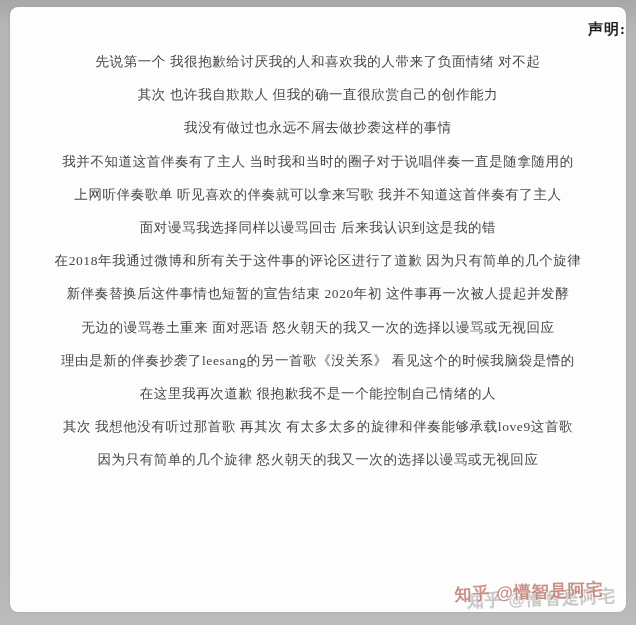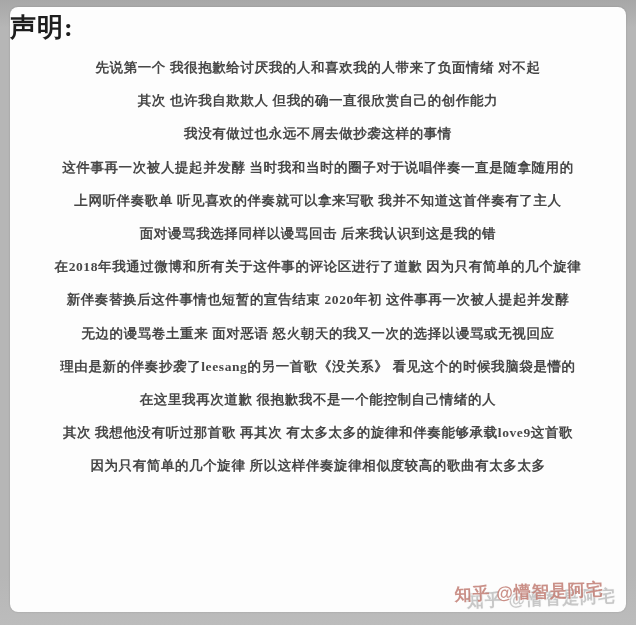--- a/index.html
+++ b/index.html
@@ -19,38 +19,38 @@
     left: 10px;
     top: 7px;
     width: 616px;
     height: 605px;
     background: #fdfdfd;
     border-radius: 8px;
     box-shadow: 0 0 2px rgba(0,0,0,0.18);
     overflow: hidden;
   }
   .title {
-    margin-top: 3px;
-    text-align: left;
-    font-size: 26px;
+    margin-top: 13px;
+    text-align: right;
+    font-size: 15px;
     font-weight: bold;
     letter-spacing: 1px;
     color: #1d1d1d;
   }
   .body-lines {
     margin-top: 6px;
   }
   .body-lines p.line {
     text-align: center;
     font-size: 13.5px;
     line-height: 33.2px;
     letter-spacing: 0.6px;
     color: #474747;
     white-space: nowrap;
-    font-weight: 700;
+    font-weight: 400;
   }
   .watermark {
     position: absolute;
     right: 14px;
     bottom: 2px;
     height: 30px;
     width: 190px;
     pointer-events: none;
     transform: rotate(-2deg);
   }
@@ -78,29 +78,29 @@
 </head>
 <body>
 
 <div class="screen">
   <div class="page">
     <h1 class="title">声明:</h1>
     <div class="body-lines">
         <p class="line">先说第一个 我很抱歉给讨厌我的人和喜欢我的人带来了负面情绪 对不起</p>
         <p class="line">其次 也许我自欺欺人 但我的确一直很欣赏自己的创作能力</p>
         <p class="line">我没有做过也永远不屑去做抄袭这样的事情</p>
-        <p class="line">这件事再一次被人提起并发酵 当时我和当时的圈子对于说唱伴奏一直是随拿随用的</p>
+        <p class="line">我并不知道这首伴奏有了主人 当时我和当时的圈子对于说唱伴奏一直是随拿随用的</p>
         <p class="line">上网听伴奏歌单 听见喜欢的伴奏就可以拿来写歌 我并不知道这首伴奏有了主人</p>
         <p class="line">面对谩骂我选择同样以谩骂回击 后来我认识到这是我的错</p>
         <p class="line">在2018年我通过微博和所有关于这件事的评论区进行了道歉 因为只有简单的几个旋律</p>
         <p class="line">新伴奏替换后这件事情也短暂的宣告结束 2020年初 这件事再一次被人提起并发酵</p>
         <p class="line">无边的谩骂卷土重来 面对恶语 怒火朝天的我又一次的选择以谩骂或无视回应</p>
         <p class="line">理由是新的伴奏抄袭了leesang的另一首歌《没关系》 看见这个的时候我脑袋是懵的</p>
         <p class="line">在这里我再次道歉 很抱歉我不是一个能控制自己情绪的人</p>
         <p class="line">其次 我想他没有听过那首歌 再其次 有太多太多的旋律和伴奏能够承载love9这首歌</p>
-        <p class="line">因为只有简单的几个旋律 所以这样伴奏旋律相似度较高的歌曲有太多太多</p>
+        <p class="line">因为只有简单的几个旋律 怒火朝天的我又一次的选择以谩骂或无视回应</p>
       </div>
     <div class="watermark">
       <span class="wm-ghost">知乎 @懵智是阿宅</span>
       <span class="wm-main">知乎 @懵智是阿宅</span>
     </div>
   </div>
 </div>
 
 </body></html>

